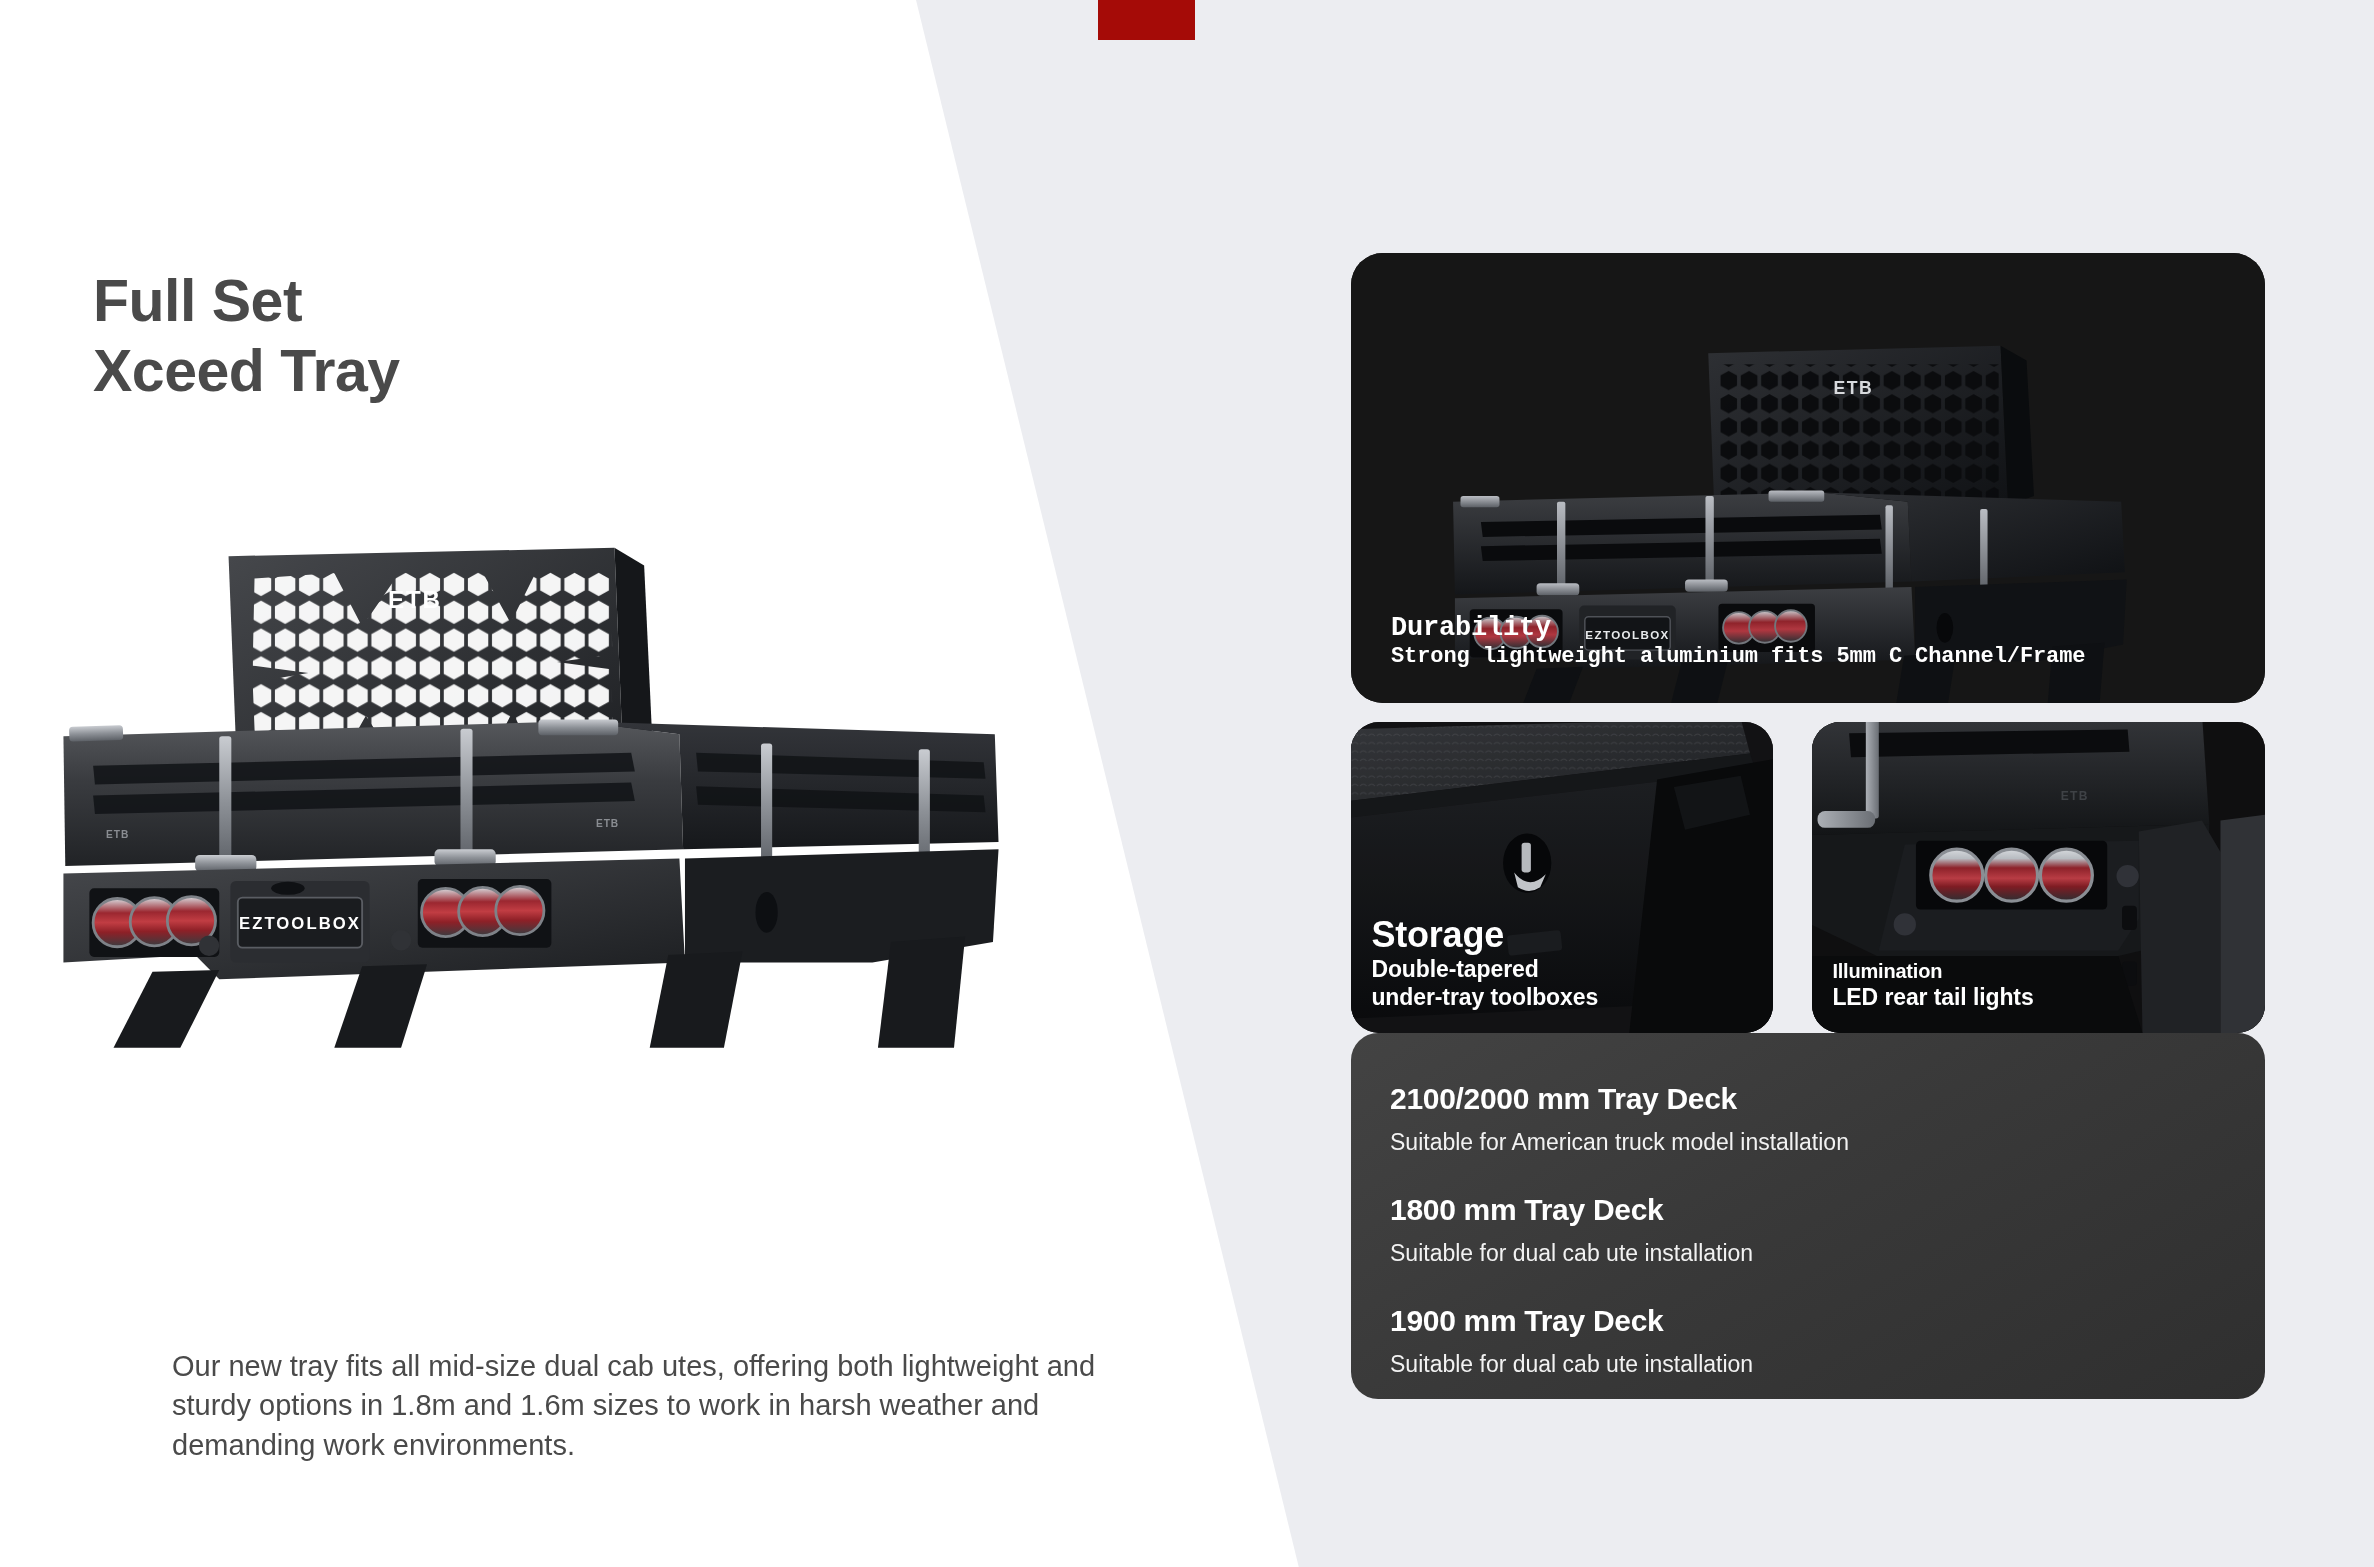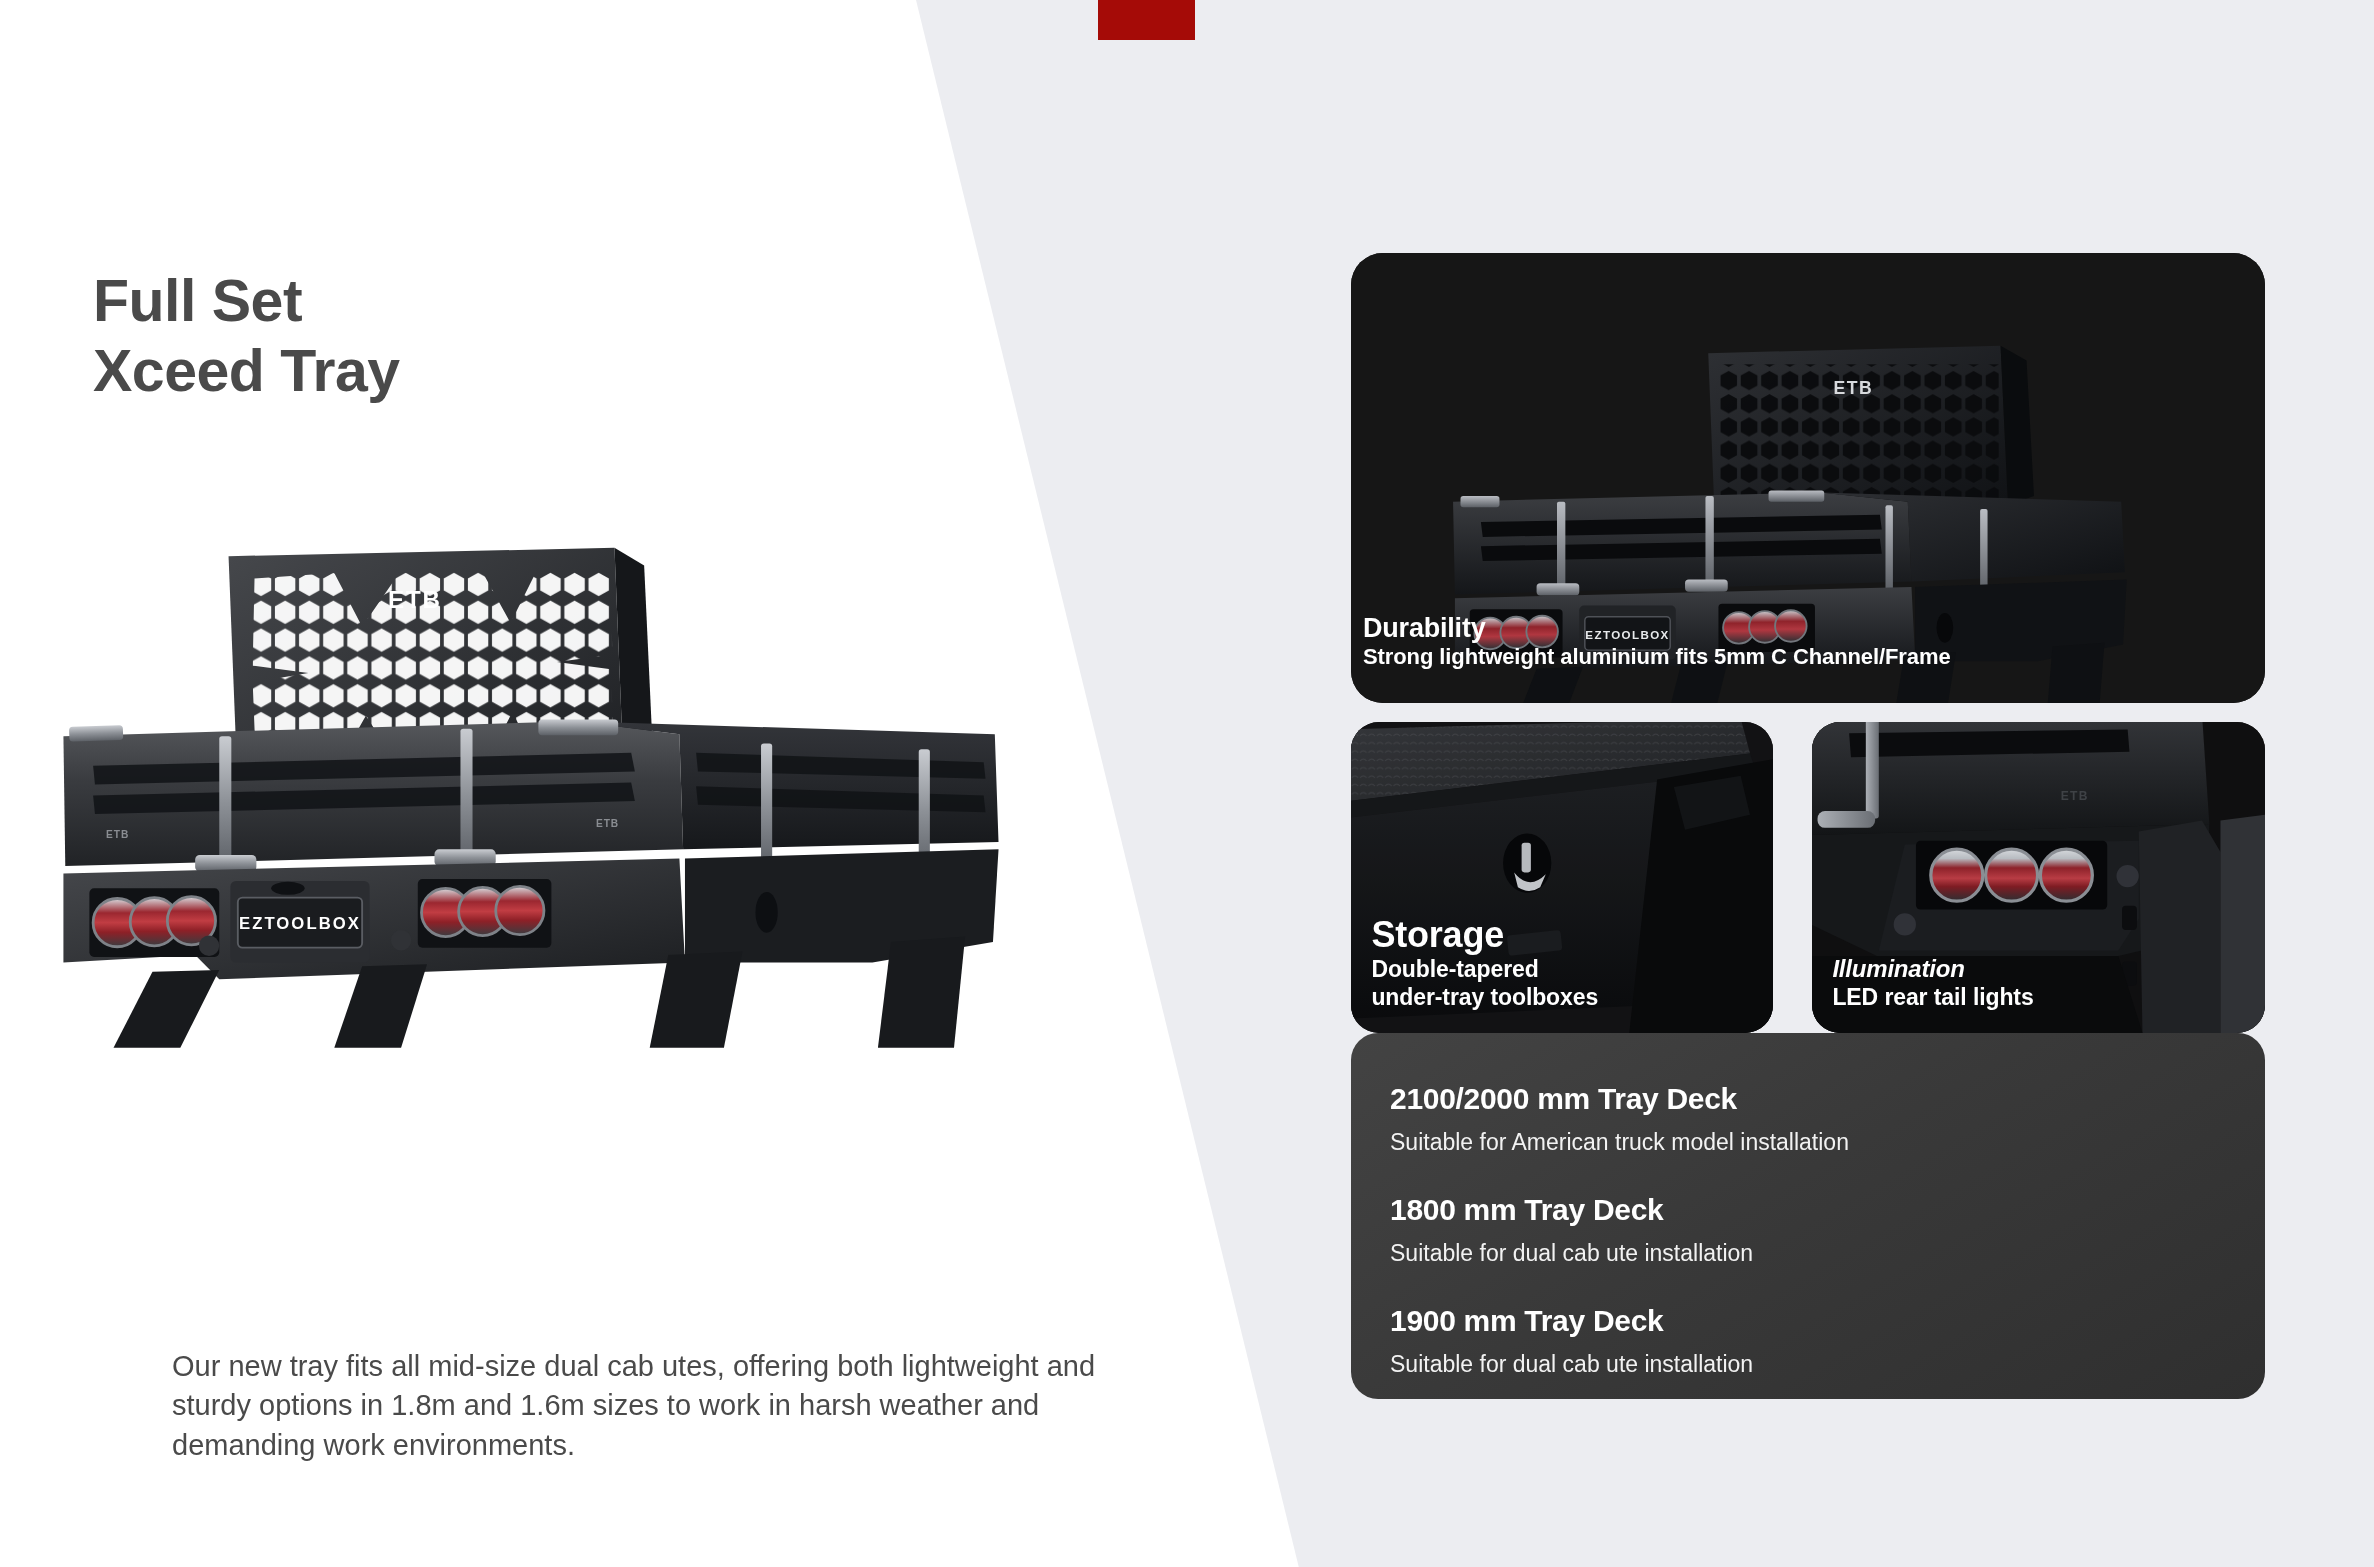--- a/index.html
+++ b/index.html
@@ -61,27 +61,27 @@
     border-radius:27px;
     background:linear-gradient(150deg,#434343 0%,#393939 45%,#2f2f2f 100%);
   }
 
   .card-caption{ position:absolute; left:0; right:0; bottom:0; padding:0 0 20.4px 30px; z-index:6; }
   .cap-title{ color:#fff; font-size:28px; font-weight:bold; line-height:1.15; letter-spacing:-0.2px; }
   .cap-sub  { color:#fff; font-size:22px; font-weight:bold; line-height:1.22; letter-spacing:-0.1px; white-space:pre-line; }
 
   .card-durability .cap-title{ font-size:27px; }
   .card-durability .cap-sub{ font-size:22px; }
-  .card-durability .card-caption{ padding-bottom:32px; padding-left:12px; }
+  .card-durability .card-caption{ padding-bottom:32px; padding-left:40px;font-family:Liberation Mono, monospace; }
 
   .card-storage .cap-title{ font-size:36px; }
   .card-storage .cap-sub{ font-size:23px; }
   .card-storage .card-caption{ padding-bottom:22px; padding-left:20.4px; }
 
-  .card-illum .cap-title{ font-size:24px;font-style:italic; }
+  .card-illum .cap-title{ font-size:20px; }
   .card-illum .cap-sub{ font-size:23px; }
   .card-illum .card-caption{ padding-bottom:22px; padding-left:20.4px; }
 
   
   .spec-list{ position:absolute; left:39px; top:48px; right:28px; }
   .spec-row{ margin-bottom:35px; }
   .spec-row:last-child{ margin-bottom:0; }
   .spec-h{ color:#fff; font-size:30px; font-weight:bold; line-height:1.2; letter-spacing:-0.3px; }
   .spec-s{ color:#f2f2f2; font-size:23px; font-weight:normal; line-height:1.25; margin-top:11px; }
 

